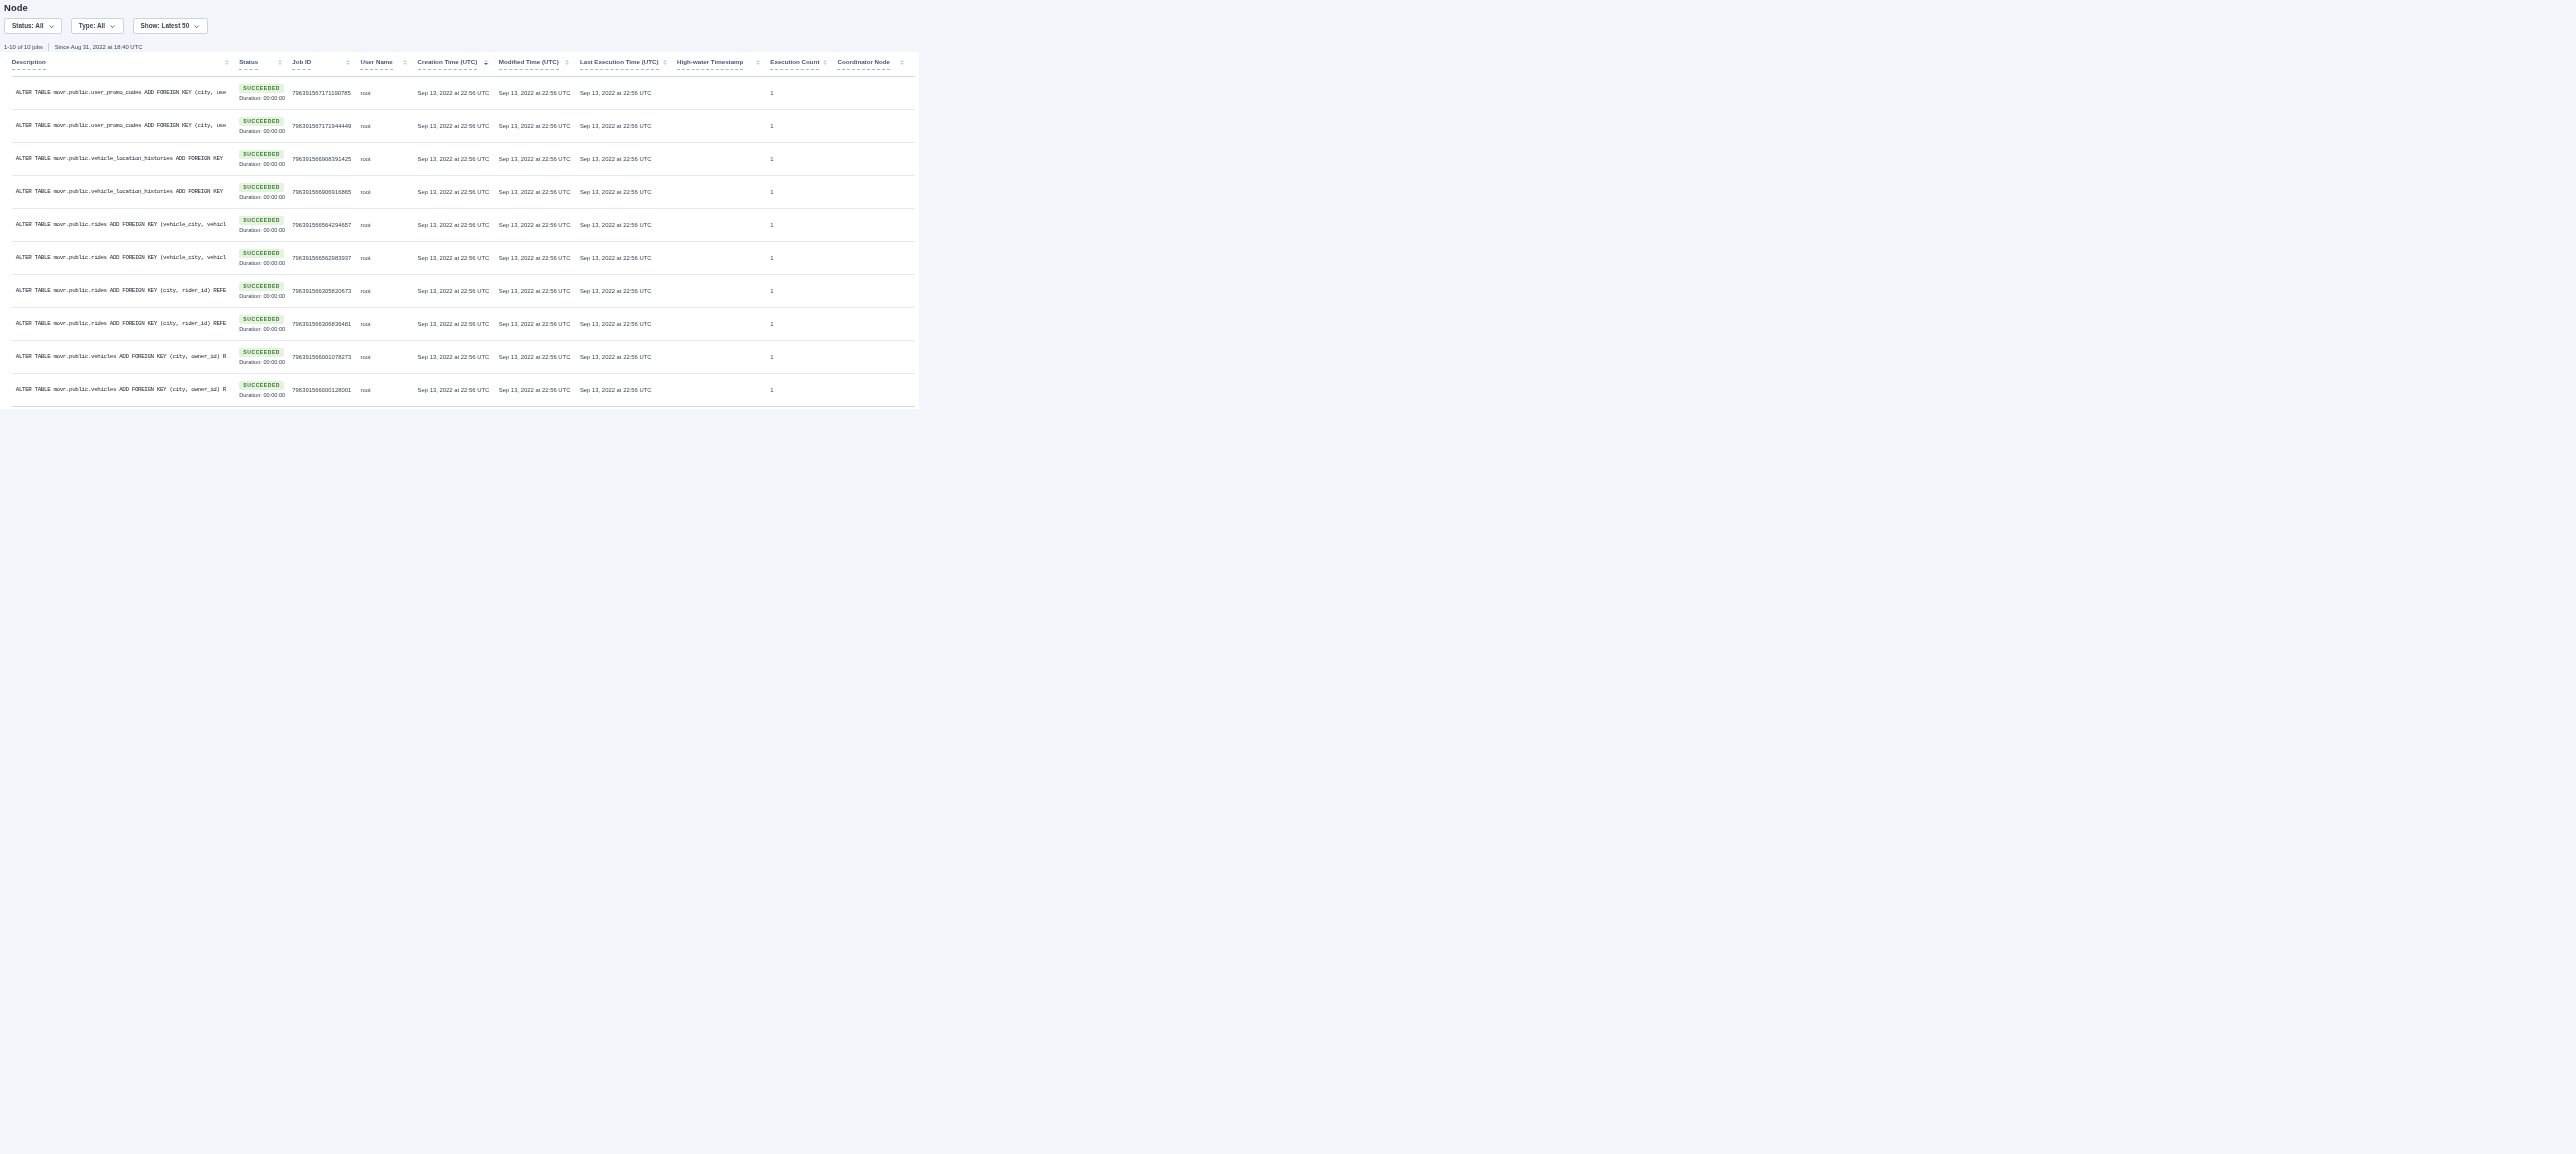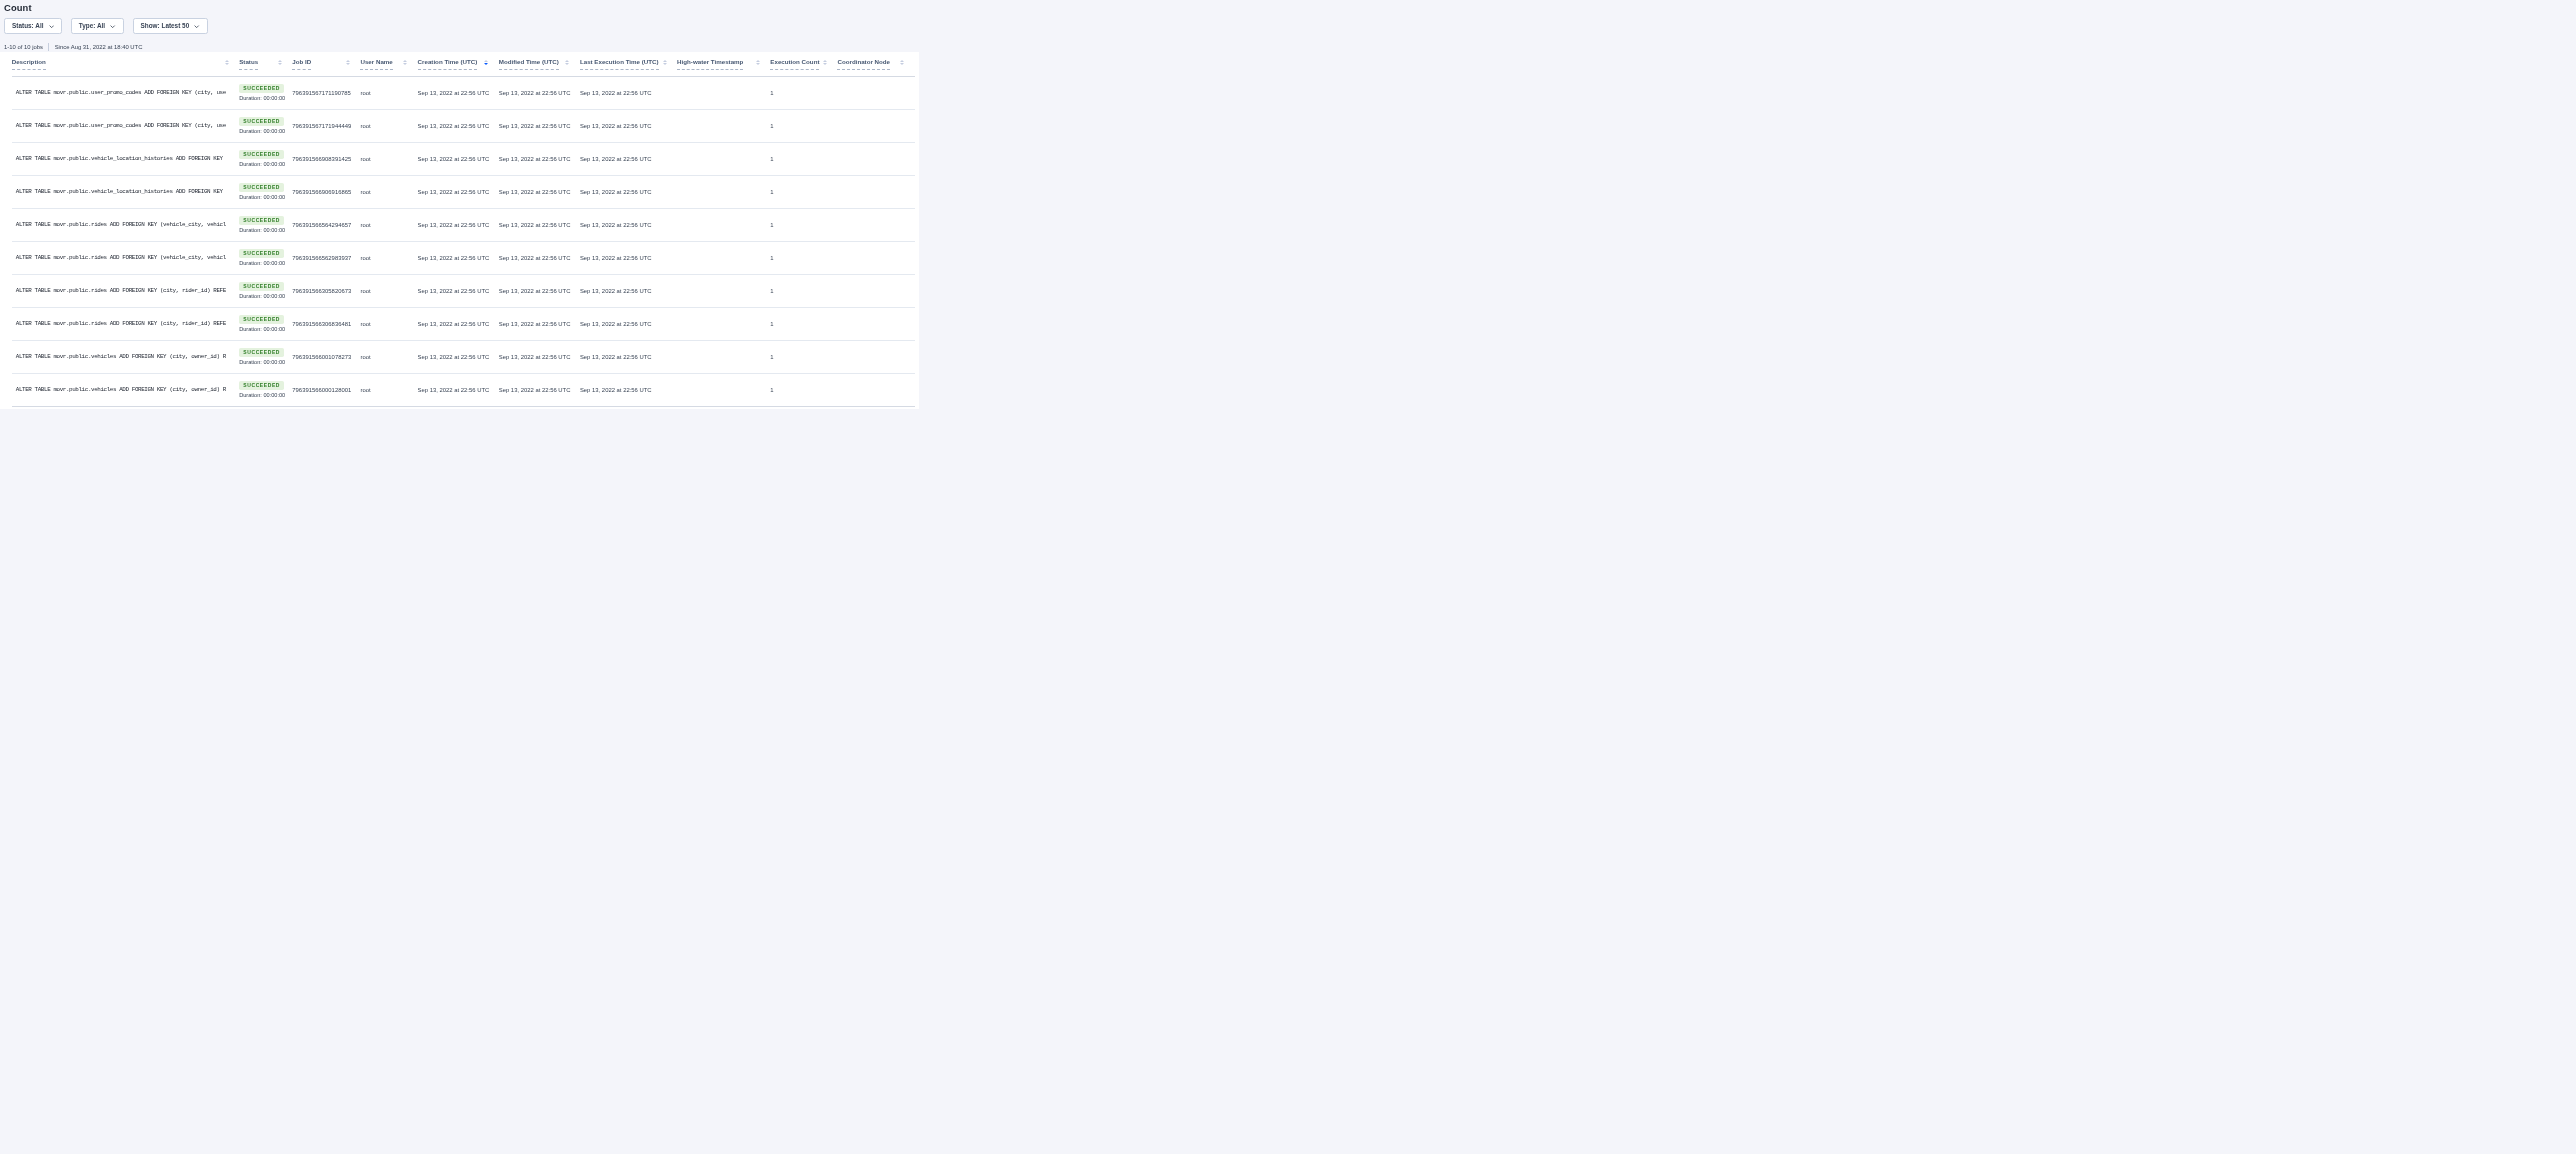--- a/index.html
+++ b/index.html
@@ -85,21 +85,21 @@
     font-size: 5px; font-weight: 700; letter-spacing: 0.6px; line-height: 5.9px;
     padding: 1.8px 4.1px; border-radius: 1.8px;
   }
   .duration { font-size: 5.6px; color: #394455; line-height: 6.4px; }
 </style>
 </head>
 <body>
 
 <div class="page">
 
-  <h1 class="page-title">Count</h1>
+  <h1 class="page-title">Node</h1>
 
   <div class="filters">
     <button class="filter-btn">
       <span>Status: All</span>
       <span class="chevron">
         <svg width="5.3" height="3.5" viewBox="0 0 9 6" fill="none">
             <path d="M1 1 L4.5 4.5 L8 1" stroke="#394455" stroke-width="1.4" fill="none"></path>
           </svg>
       </span>
     </button>

